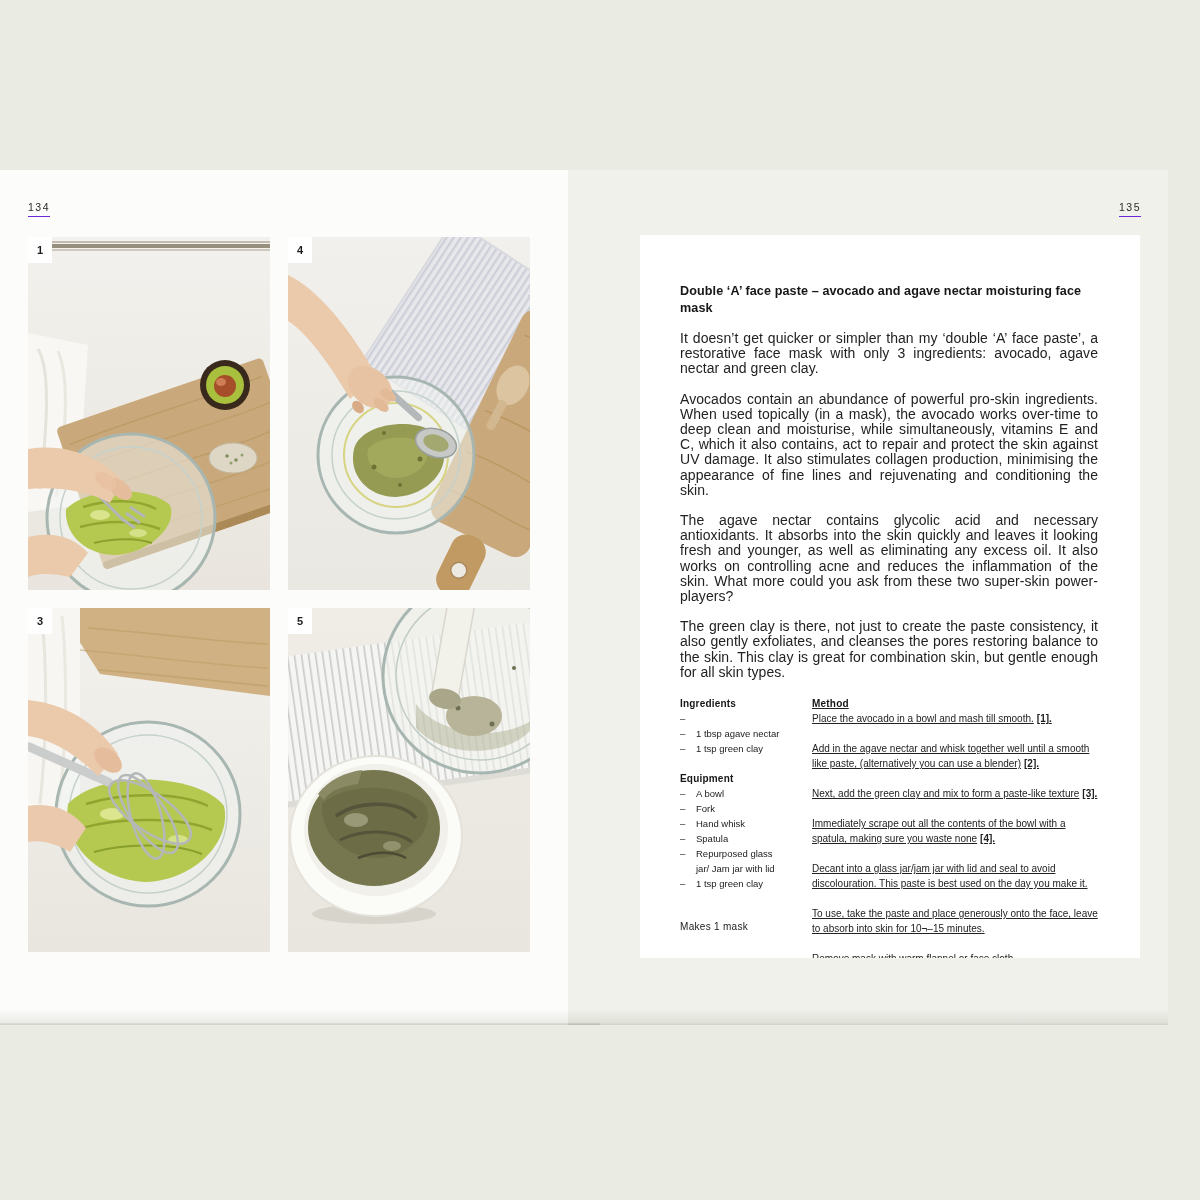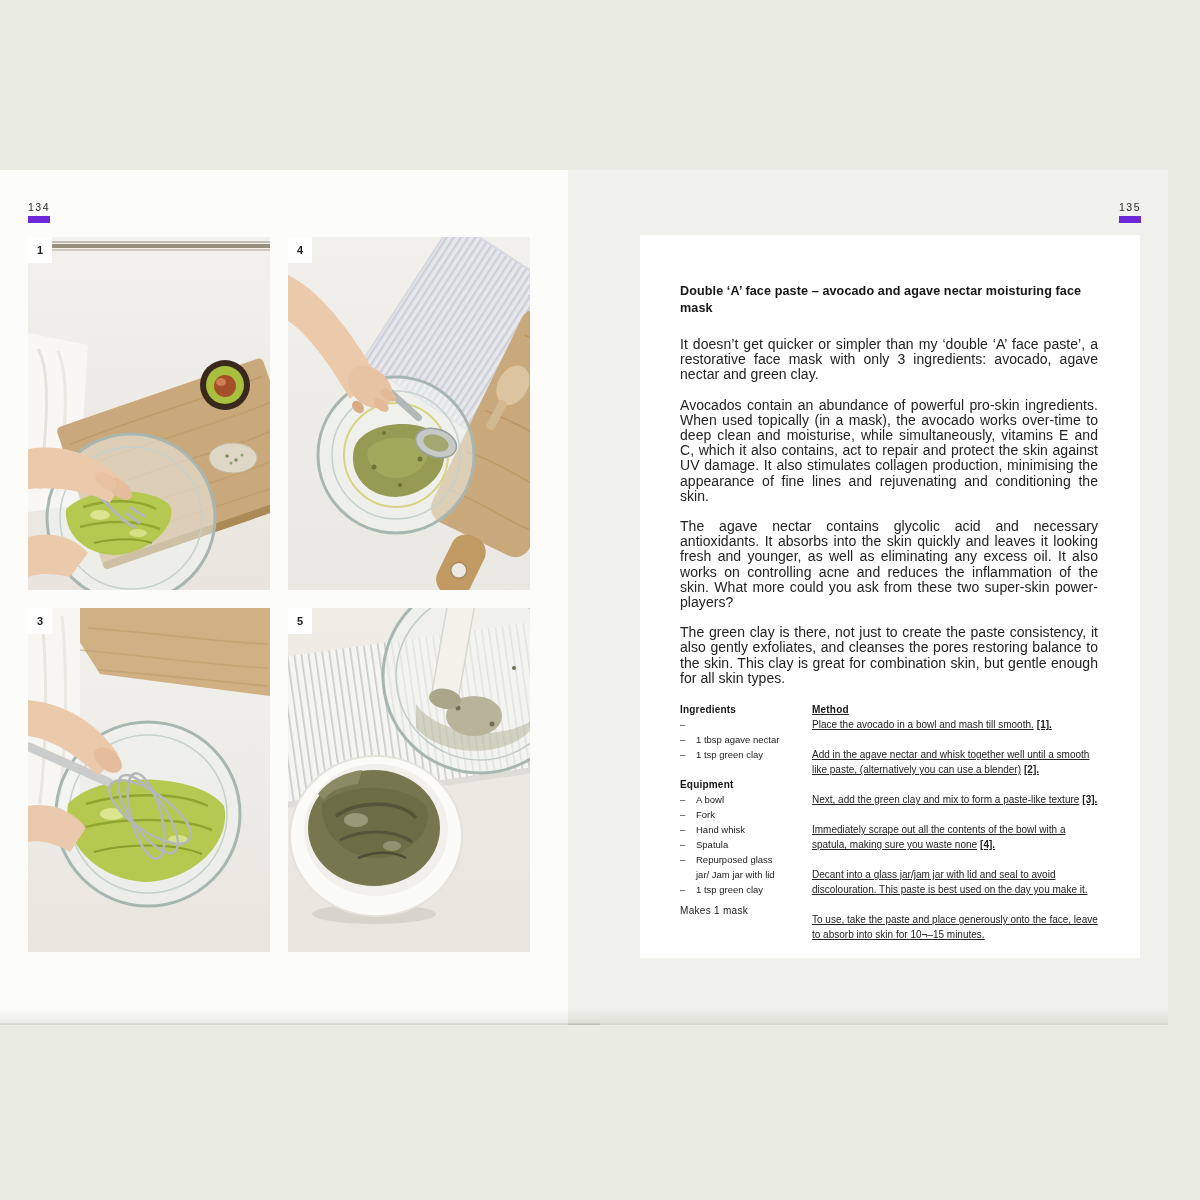--- a/index.html
+++ b/index.html
@@ -19,21 +19,21 @@
   }
   .page-left  { left: 0; width: 600px; background: var(--page-left, #fcfcfa); }
   .page-right { left: 568px; width: 600px; background: var(--page-right, #f0f1ea); }
   .page-left::before {
     content:""; position:absolute; top:0; bottom:0; right:0; width:14px;
     background: linear-gradient(to right, rgba(60,60,50,0), rgba(60,60,50,0.05));
   }
   .pageno {
     position: absolute; top: 31px;
     font-size: 10.5px; letter-spacing: 1.5px; color: #2b2b2b;
-    border-bottom: 7px solid #6d28d9; padding-bottom: 3px; line-height: 12px;
+    border-bottom: 1px solid #6d28d9; padding-bottom: 3px; line-height: 12px;
   }
   .page-left  .pageno { left: 28px; }
   .page-right .pageno { right: 27px; }
 
   
   .photo { position: absolute; overflow: hidden; background: #edebe5; }
   .photo svg { display: block; width: 100%; height: 100%; }
   .photo-label {
     position: absolute; top: 0; left: 0; width: 24px; height: 26px;
     background: #ffffff; color: #1c1c1c; font-weight: bold; font-size: 11px;
@@ -45,35 +45,35 @@
   #photo-5 { left: 288px; top: 438px; width: 242px; height: 344px; }
 
   
   .panel {
     position: absolute; left: 72px; top: 65px; width: 500px; height: 723px;
     background: var(--panel, #ffffff);
     padding: 48px 42px 0 40px; overflow: hidden;
   }
   .panel h1 {
     font-size: 12.6px; line-height: 17px; letter-spacing: 0.1px;
-    color: #161616; margin-bottom: 20px; font-weight: bold;
+    color: #161616; margin-bottom: 14px; font-weight: bold;
   }
   .intro p {
     font-size: 14px; line-height: 15.2px; letter-spacing: 0.05px;
     text-align: justify; margin-bottom: 15px;
   }
   .cols { display: flex; margin-top: 16px; }
   .col-ing { flex: none; width: 106px; font-size: 9.5px; line-height: 15px; }
   .col-method { flex: 1; margin-left: 26px; font-size: 10px; line-height: 15px; text-decoration: underline; }
   .cols h2 { font-size: 10px; line-height: 15px; letter-spacing: 0.2px; color: #161616; font-weight: bold; }
   .ing-item { display: flex; }
   .ing-item .dash { flex: none; width: 16px; }
   .ing-item .ing-text { flex: 1; }
   .equip-head { margin-top: 15px; }
-  .yield { margin-top: 6px; font-size: 10px; letter-spacing: 0.3px; }
+  .yield { margin-top: 28px; font-size: 10px; letter-spacing: 0.3px; }
   .step { margin-bottom: 15px; }
   .step .ref { font-weight: bold; margin-left: 3px; }
 </style>
 </head>
 <body>
 
 <div class="page page-left">
   <div class="pageno">134</div>
 
   <div class="photo" id="photo-1">

